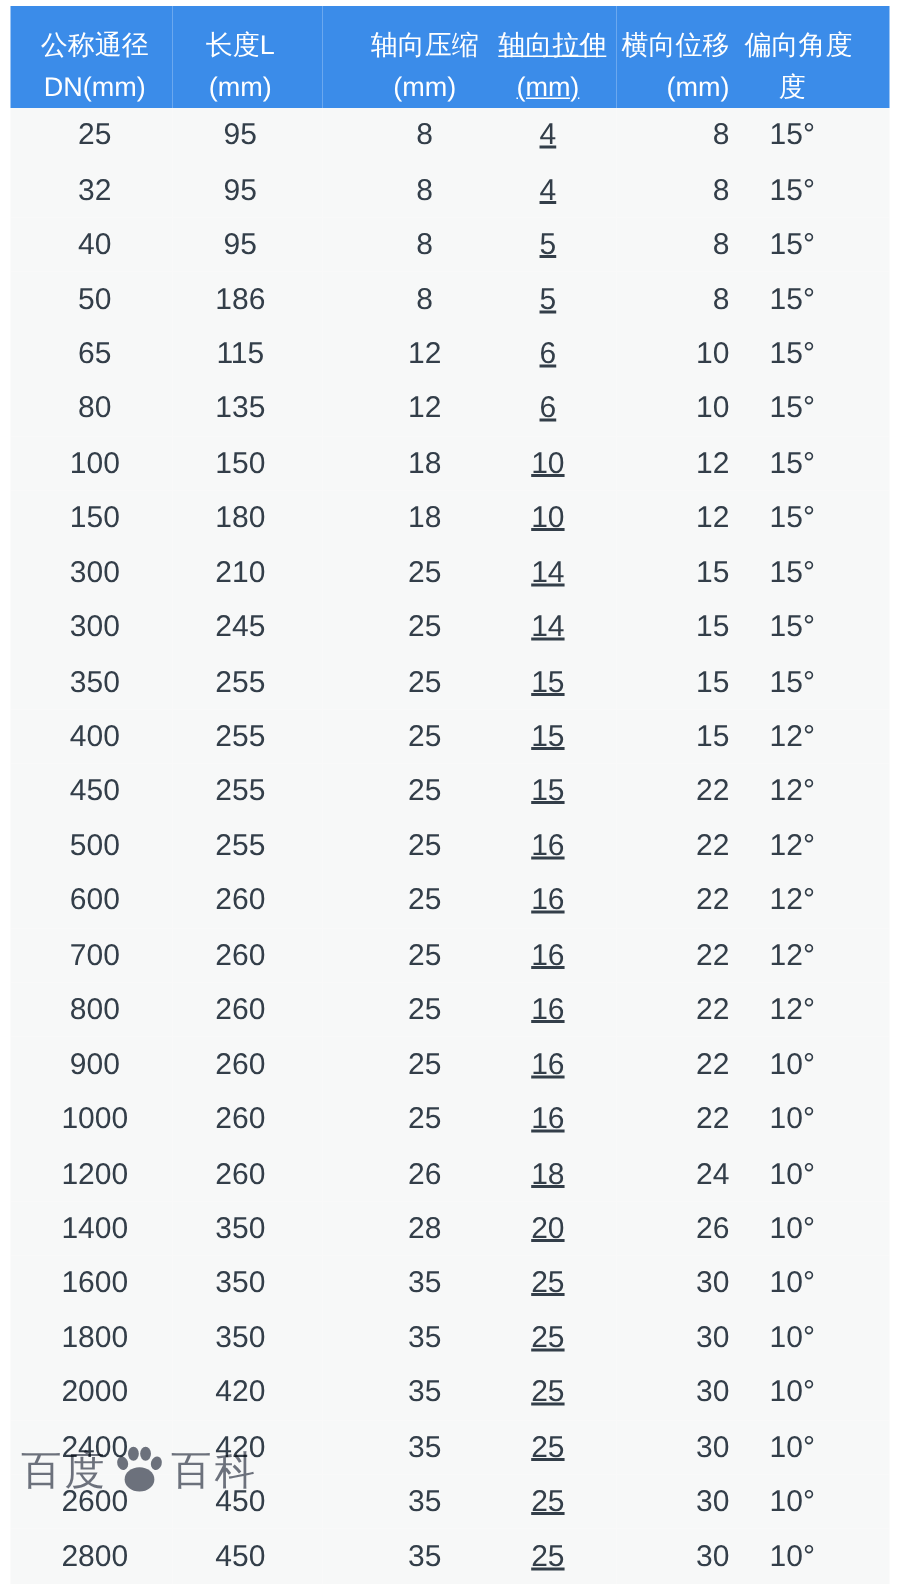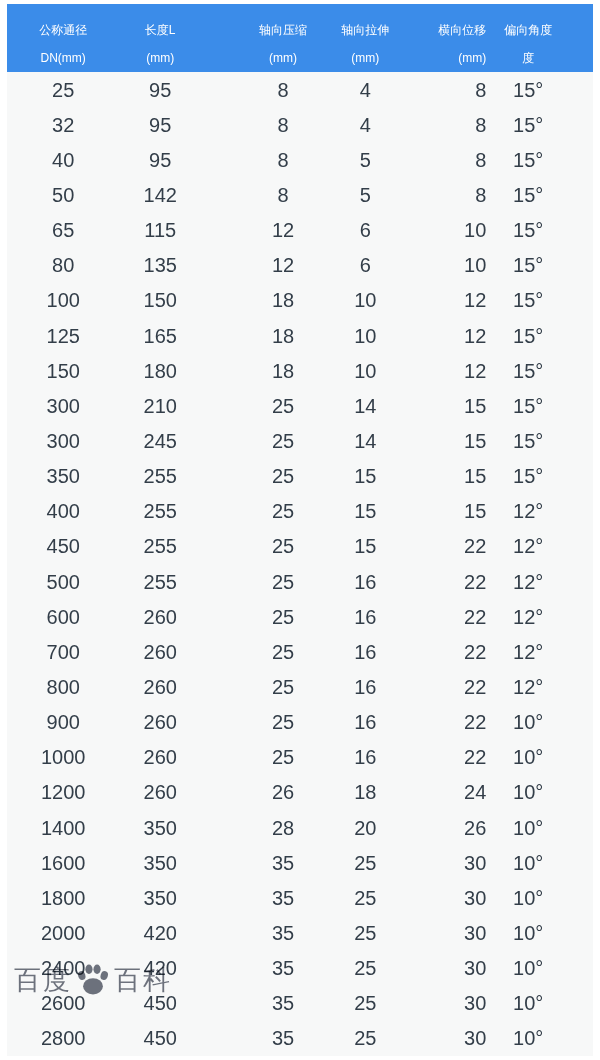--- a/index.html
+++ b/index.html
@@ -25,21 +25,21 @@
   col.c2 { width: 17%; }
   col.c3 { width: 20%; }
   col.c4 { width: 13.5%; }
   col.c5 { width: 14.5%; }
   col.c6 { width: 16.5%; }
 
   thead th {
     background: #3b8ce9;
     color: #ffffff;
     font-weight: normal;
-    font-size: 12px;
+    font-size: 18px;
     height: 68px;
     vertical-align: top;
     padding-top: 12px;
     text-align: center;
   }
   thead th .hl {
     display: block;
     line-height: 28px;
     white-space: nowrap;
   }
@@ -49,21 +49,21 @@
     font-size: 20px;
     text-align: center;
     vertical-align: middle;
     height: 32.8px;
     line-height: 1;
   }
   
   .col1 { padding-left: 4px; }
   .col2 { padding-right: 10px; }
   .col3 { padding-left: 19px; }
-  .col4 { padding-right: 13px; }
+  .col4 { padding-right: 13px; text-decoration: underline; }
   .col5 { padding-right: 10px; text-align: right; }
   .col6 { padding-right: 33px; }
 
   .watermark {
     position: absolute;
     left: 14px; top: 962px;
     display: flex;
     align-items: center;
     gap: 3px;
     color: #0f172a;
@@ -139,21 +139,21 @@
         <tr>
           <td class="col1">40</td>
           <td class="col2">95</td>
           <td class="col3">8</td>
           <td class="col4">5</td>
           <td class="col5">8</td>
           <td class="col6">15°</td>
         </tr>
         <tr>
           <td class="col1">50</td>
-          <td class="col2">142</td>
+          <td class="col2">186</td>
           <td class="col3">8</td>
           <td class="col4">5</td>
           <td class="col5">8</td>
           <td class="col6">15°</td>
         </tr>
         <tr>
           <td class="col1">65</td>
           <td class="col2">115</td>
           <td class="col3">12</td>
           <td class="col4">6</td>
@@ -164,28 +164,20 @@
           <td class="col1">80</td>
           <td class="col2">135</td>
           <td class="col3">12</td>
           <td class="col4">6</td>
           <td class="col5">10</td>
           <td class="col6">15°</td>
         </tr>
         <tr>
           <td class="col1">100</td>
           <td class="col2">150</td>
-          <td class="col3">18</td>
-          <td class="col4">10</td>
-          <td class="col5">12</td>
-          <td class="col6">15°</td>
-        </tr>
-        <tr>
-          <td class="col1">125</td>
-          <td class="col2">165</td>
           <td class="col3">18</td>
           <td class="col4">10</td>
           <td class="col5">12</td>
           <td class="col6">15°</td>
         </tr>
         <tr>
           <td class="col1">150</td>
           <td class="col2">180</td>
           <td class="col3">18</td>
           <td class="col4">10</td>

